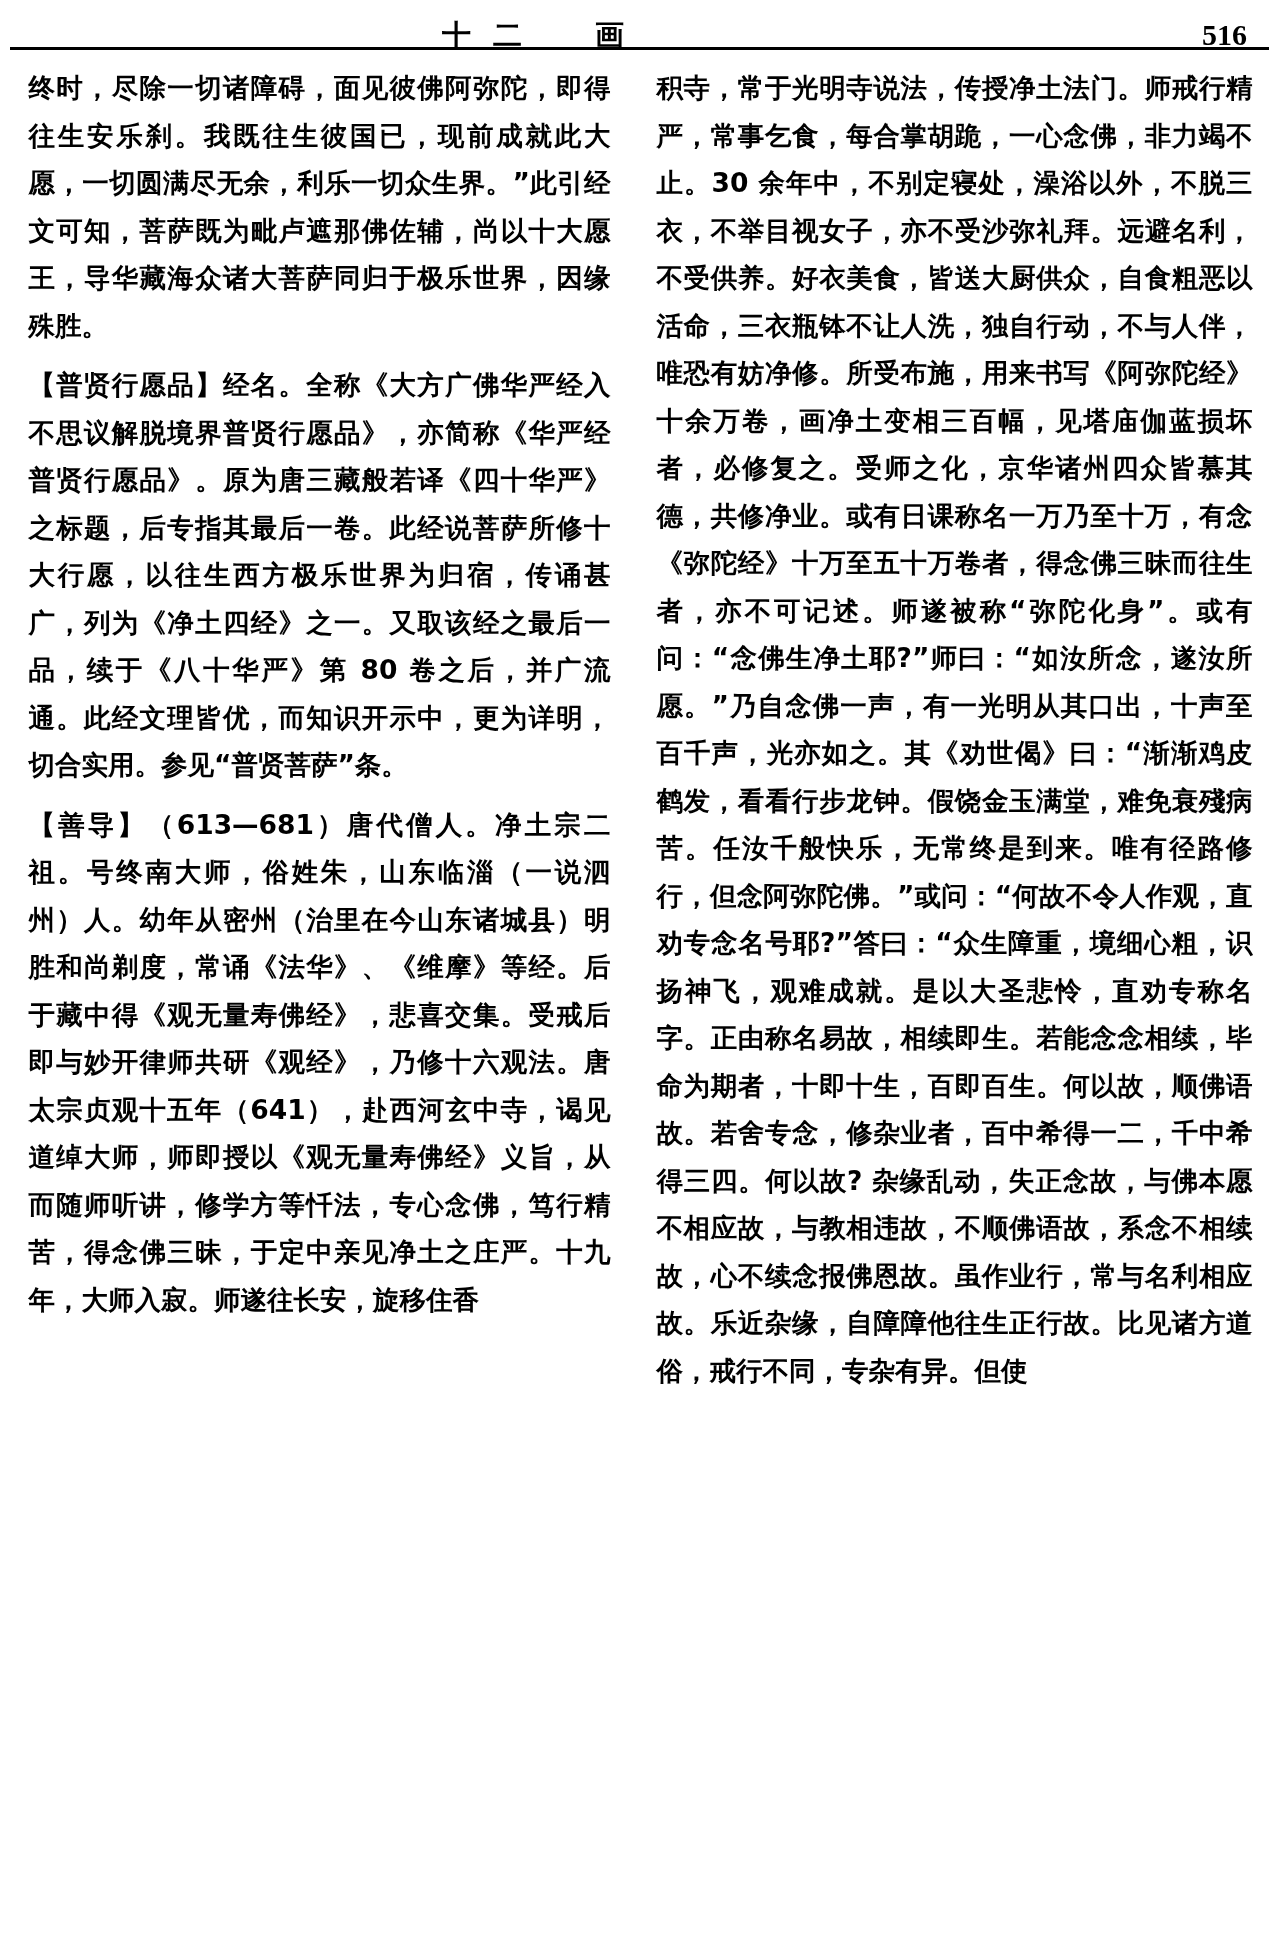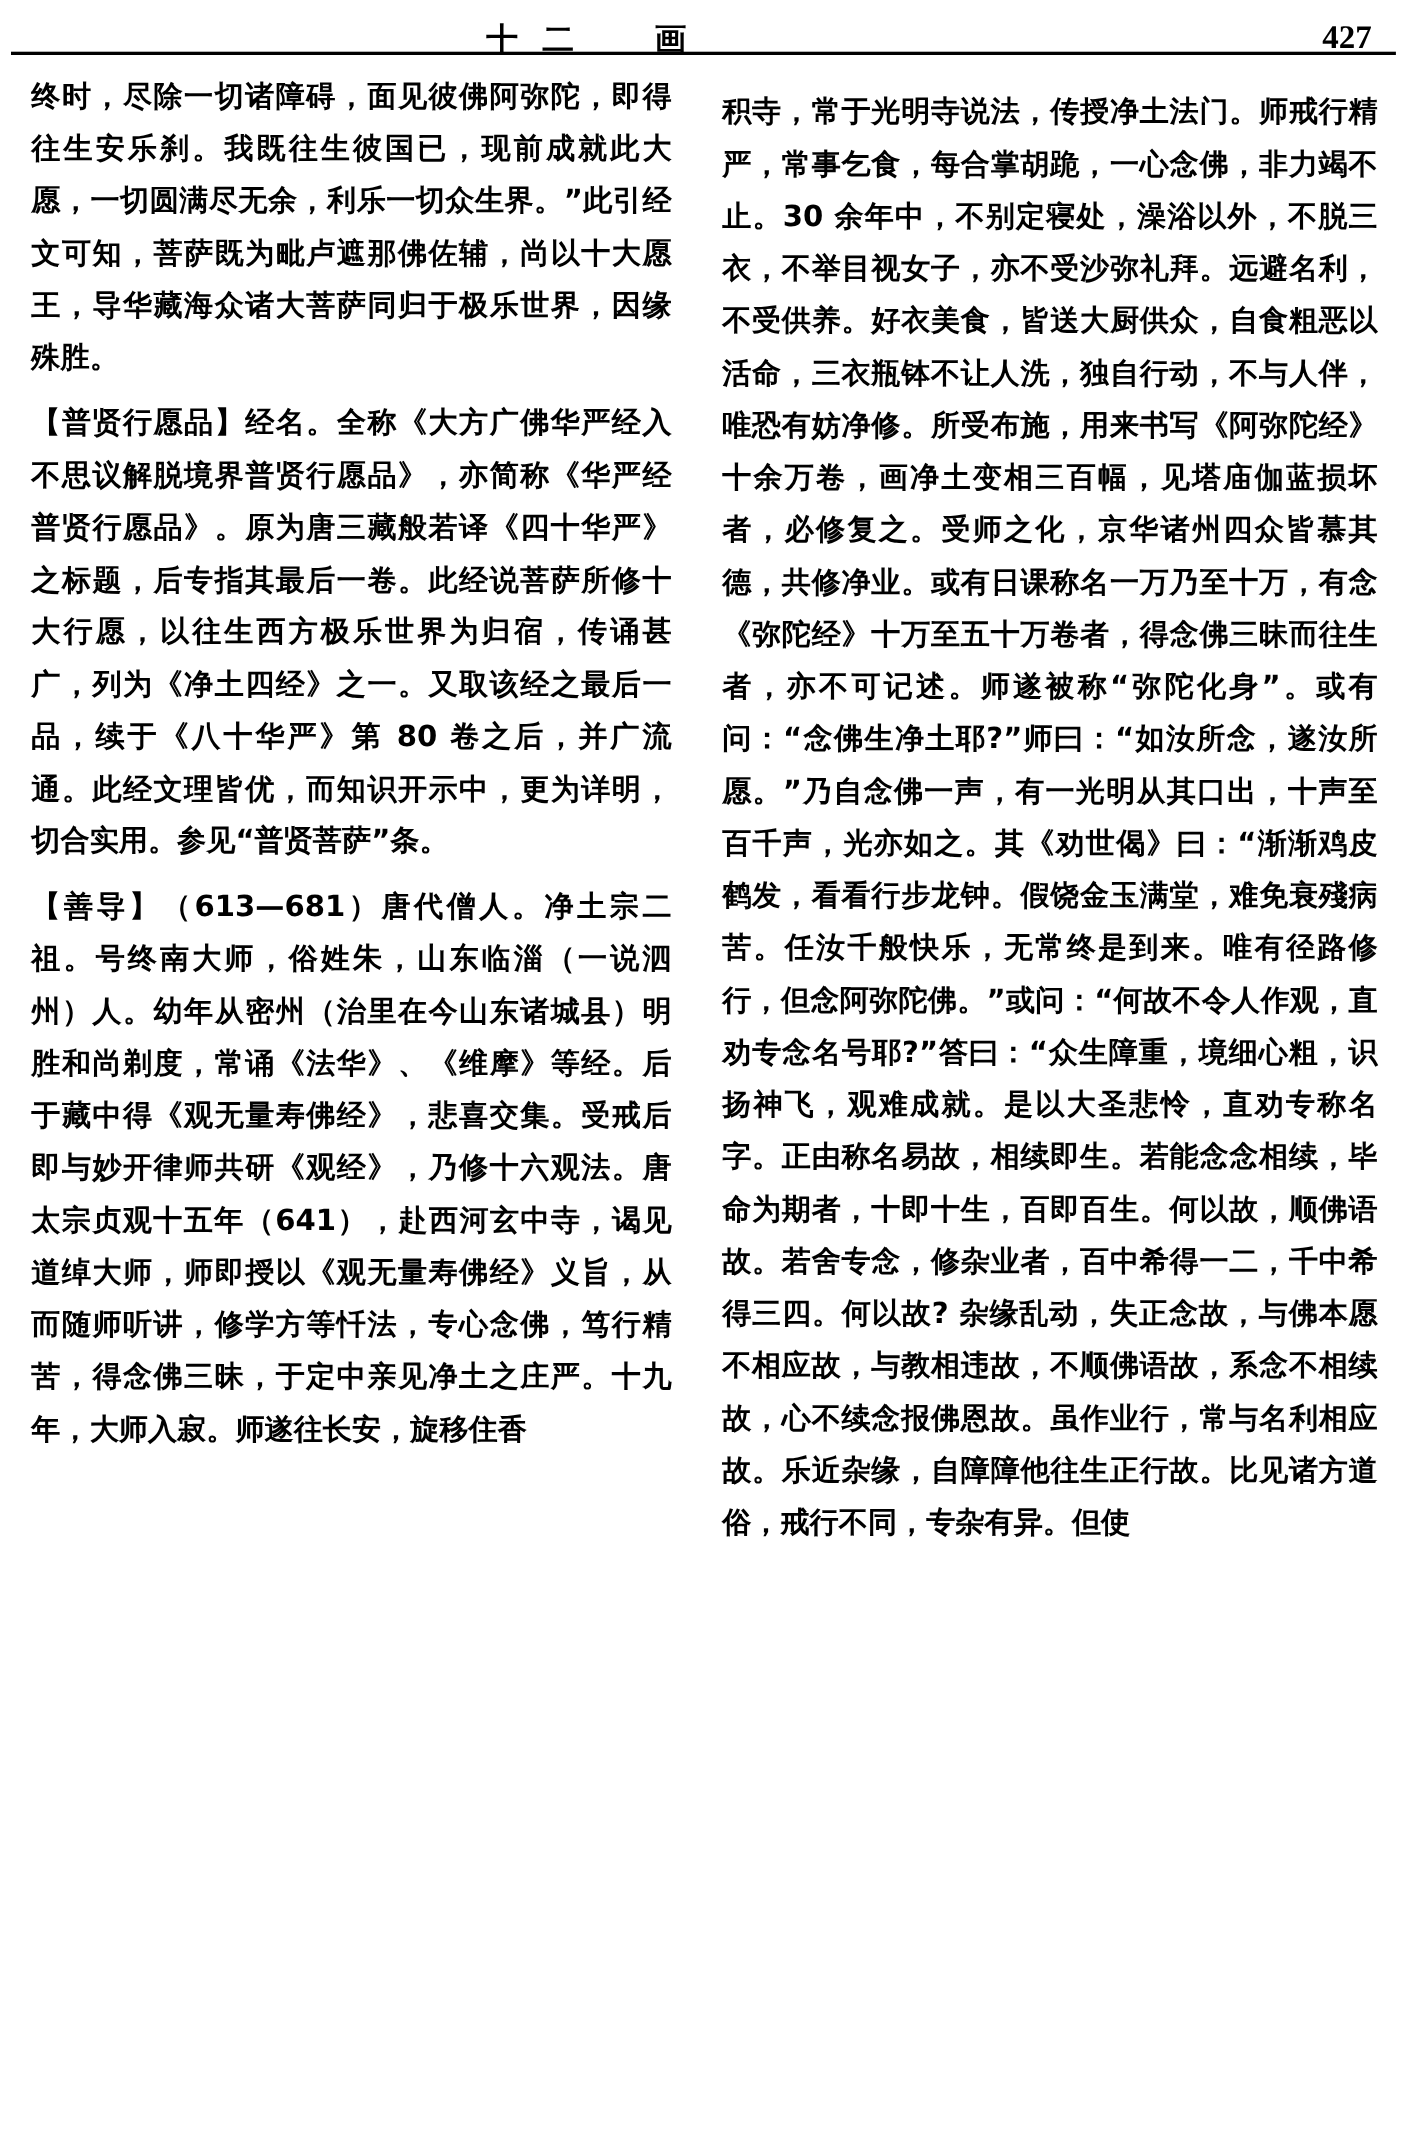--- a/index.html
+++ b/index.html
@@ -65,21 +65,21 @@
     box-sizing: border-box;
     height: 1880px;
     justify-content: center;
   }
   .col {
     width: 600px;
     box-sizing: border-box;
   }
   .col-left { padding-right: 18px; }
   .col-gap { width: 24px; }
-  .col-right { padding-left: 4px; margin-top: 14px; }
+  .col-right { padding-left: 4px; }
 
   p.para {
     margin: 0;
     font-size: 26.5px;
     line-height: 47.5px;
     text-align: justify;
     text-justify: inter-character;
     font-family: "DejaVu Sans", "Liberation Sans", sans-serif;
     font-weight: 600;
     letter-spacing: 0px;
@@ -94,21 +94,21 @@
   }
 </style>
 </head>
 <body>
 
 <div class="page">
 
   <div class="header">
     <div class="header-inner">
       <div class="header-title">十二　画</div>
-      <div class="header-page">427</div>
+      <div class="header-page">516</div>
     </div>
     <div class="header-rule"></div>
   </div>
 
   <div class="columns">
 
     <div class="col col-left">
       <p class="para"><span>终时，尽除一切诸障碍，面见彼佛阿弥陀，即得往生安乐刹。我既往生彼国已，现前成就此大愿，一切圆满尽无余，利乐一切众生界。”此引经文可知，菩萨既为毗卢遮那佛佐辅，尚以十大愿王，导华藏海众诸大菩萨同归于极乐世界，因缘殊胜。</span></p>
       <p class="para entry"><span class="lemma">【普贤行愿品】</span><span>经名。全称《大方广佛华严经入不思议解脱境界普贤行愿品》，亦简称《华严经普贤行愿品》。原为唐三藏般若译《四十华严》之标题，后专指其最后一卷。此经说菩萨所修十大行愿，以往生西方极乐世界为归宿，传诵甚广，列为《净土四经》之一。又取该经之最后一品，续于《八十华严》第 80 卷之后，并广流通。此经文理皆优，而知识开示中，更为详明，切合实用。参见“普贤菩萨”条。</span></p>
       <p class="para entry"><span class="lemma">【善导】</span><span>（613—681）唐代僧人。净土宗二祖。号终南大师，俗姓朱，山东临淄（一说泗州）人。幼年从密州（治里在今山东诸城县）明胜和尚剃度，常诵《法华》、《维摩》等经。后于藏中得《观无量寿佛经》，悲喜交集。受戒后即与妙开律师共研《观经》，乃修十六观法。唐太宗贞观十五年（641），赴西河玄中寺，谒见道绰大师，师即授以《观无量寿佛经》义旨，从而随师听讲，修学方等忏法，专心念佛，笃行精苦，得念佛三昧，于定中亲见净土之庄严。十九年，大师入寂。师遂往长安，旋移住香</span></p>

